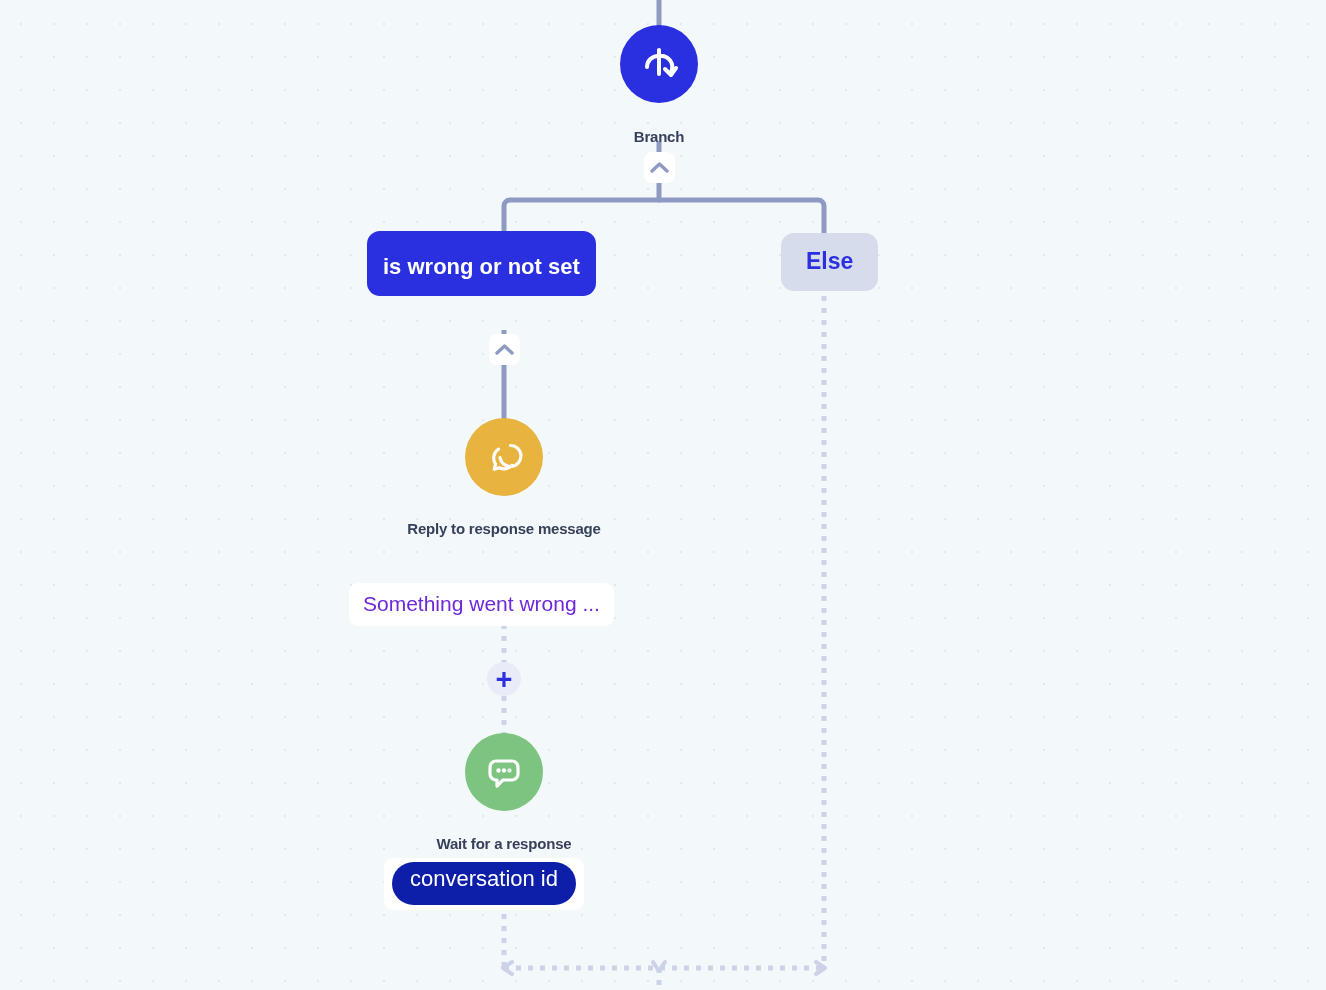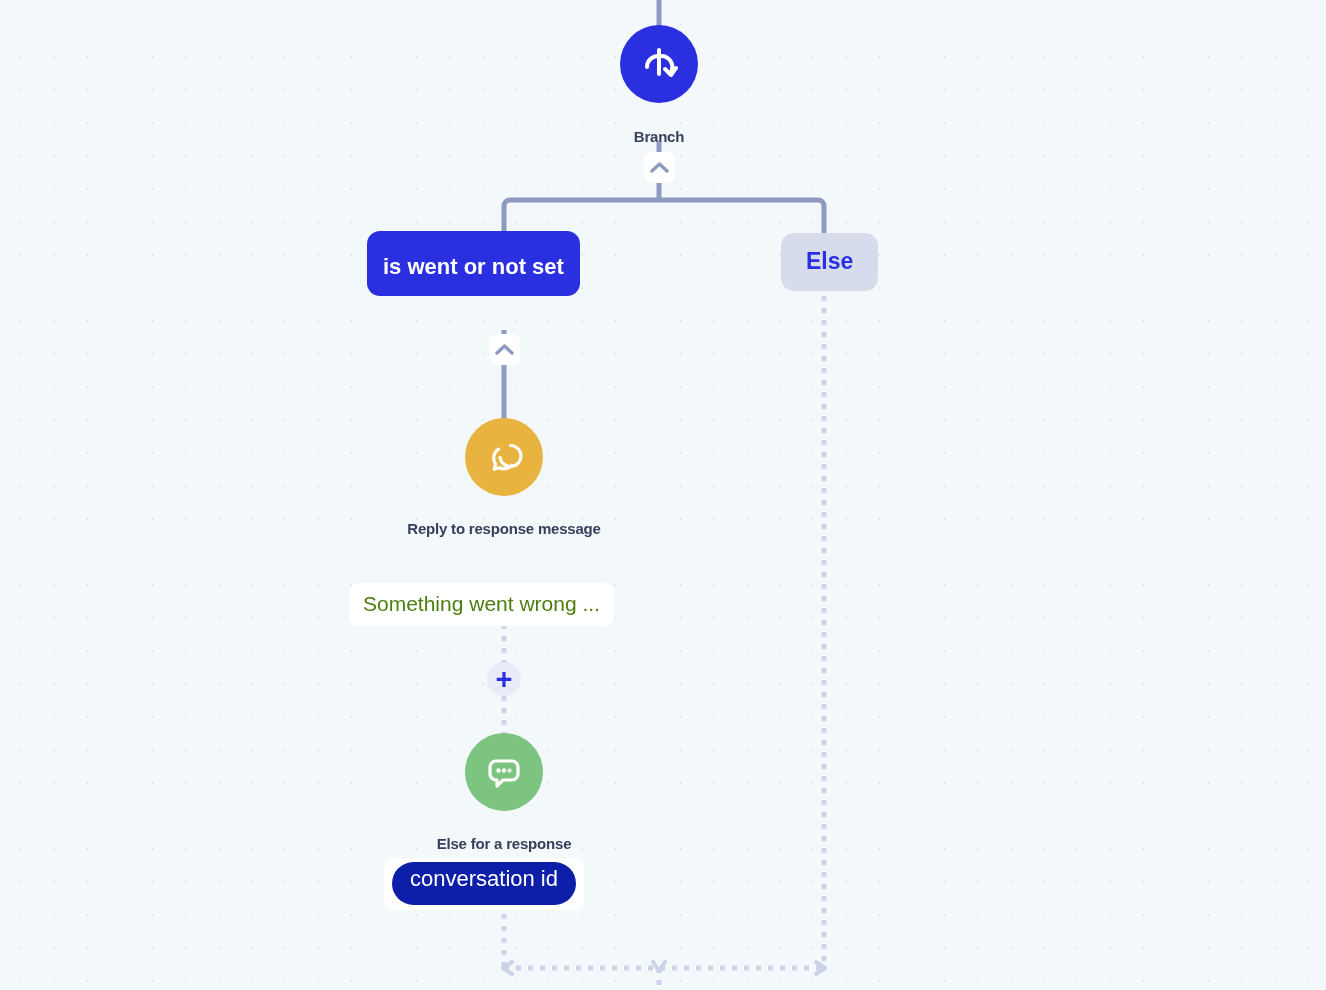--- a/index.html
+++ b/index.html
@@ -104,21 +104,21 @@
   .amber-circle { width: 78px; height: 78px; background: #e8b33e; }
   .green-circle { width: 78px; height: 78px; background: #7cc47f; }
 
   
   .preview-chip {
     position: absolute;
     background: #ffffff;
     border-radius: 9px;
     padding: 7px 14px 9px 14px;
     font-size: 21px;
-    color: #4d7c0f;
+    color: #6d28d9;
     line-height: 27px;
     white-space: nowrap;
     cursor: pointer;
   }
   .var-chip-wrap {
     position: absolute;
     background: #ffffff;
     border-radius: 9px;
     padding: 4px 8px 5px 8px;
     cursor: pointer;
@@ -197,21 +197,21 @@
     </div>
     <div class="node-label" style="position:absolute; left:559px; top:118px; width:200px;">Branch</div>
 
     <div class="chevron-btn" style="left:644px; top:152px;">
       <svg width="19" height="13" viewBox="0 0 19 13">
         <path d="M2 10 L9.5 3 L17 10" fill="none" stroke="#8e9ac2" stroke-width="3.4" stroke-linecap="round" stroke-linejoin="round"></path>
       </svg>
     </div>
 
     <div class="cond-box" style="left:367px; top:231px;">
-      <div class="cond-text">is went or not set</div>
+      <div class="cond-text">is wrong or not set</div>
     </div>
 
     <div class="chevron-btn" style="left:489px; top:334px;">
       <svg width="19" height="13" viewBox="0 0 19 13">
         <path d="M2 10 L9.5 3 L17 10" fill="none" stroke="#8e9ac2" stroke-width="3.4" stroke-linecap="round" stroke-linejoin="round"></path>
       </svg>
     </div>
 
     <div class="else-badge" style="left:781px; top:233px;">Else</div>
 
@@ -235,19 +235,19 @@
       <div class="circle-icon green-circle">
         <svg width="46" height="46" viewBox="0 0 46 46">
           <path d="M15 12 H31 a6 6 0 0 1 6 6 V25 a6 6 0 0 1 -6 6 H22
                    l-6 6 v-6 h-1 a6 6 0 0 1 -6 -6 V18 a6 6 0 0 1 6 -6 z" fill="none" stroke="#ffffff" stroke-width="3.2" stroke-linejoin="round"></path>
           <circle cx="17.5" cy="21.5" r="2.2" fill="#ffffff"></circle>
           <circle cx="23" cy="21.5" r="2.2" fill="#ffffff"></circle>
           <circle cx="28.5" cy="21.5" r="2.2" fill="#ffffff" opacity="0.75"></circle>
         </svg>
       </div>
     </div>
-    <div class="node-label" style="position:absolute; left:384px; top:825px; width:240px;">Else for a response</div>
+    <div class="node-label" style="position:absolute; left:384px; top:825px; width:240px;">Wait for a response</div>
     <div class="var-chip-wrap" style="left:384px; top:858px;">
       <span class="var-chip">conversation id</span>
     </div>
 
   </div>
 </div>
 
 </body></html>

